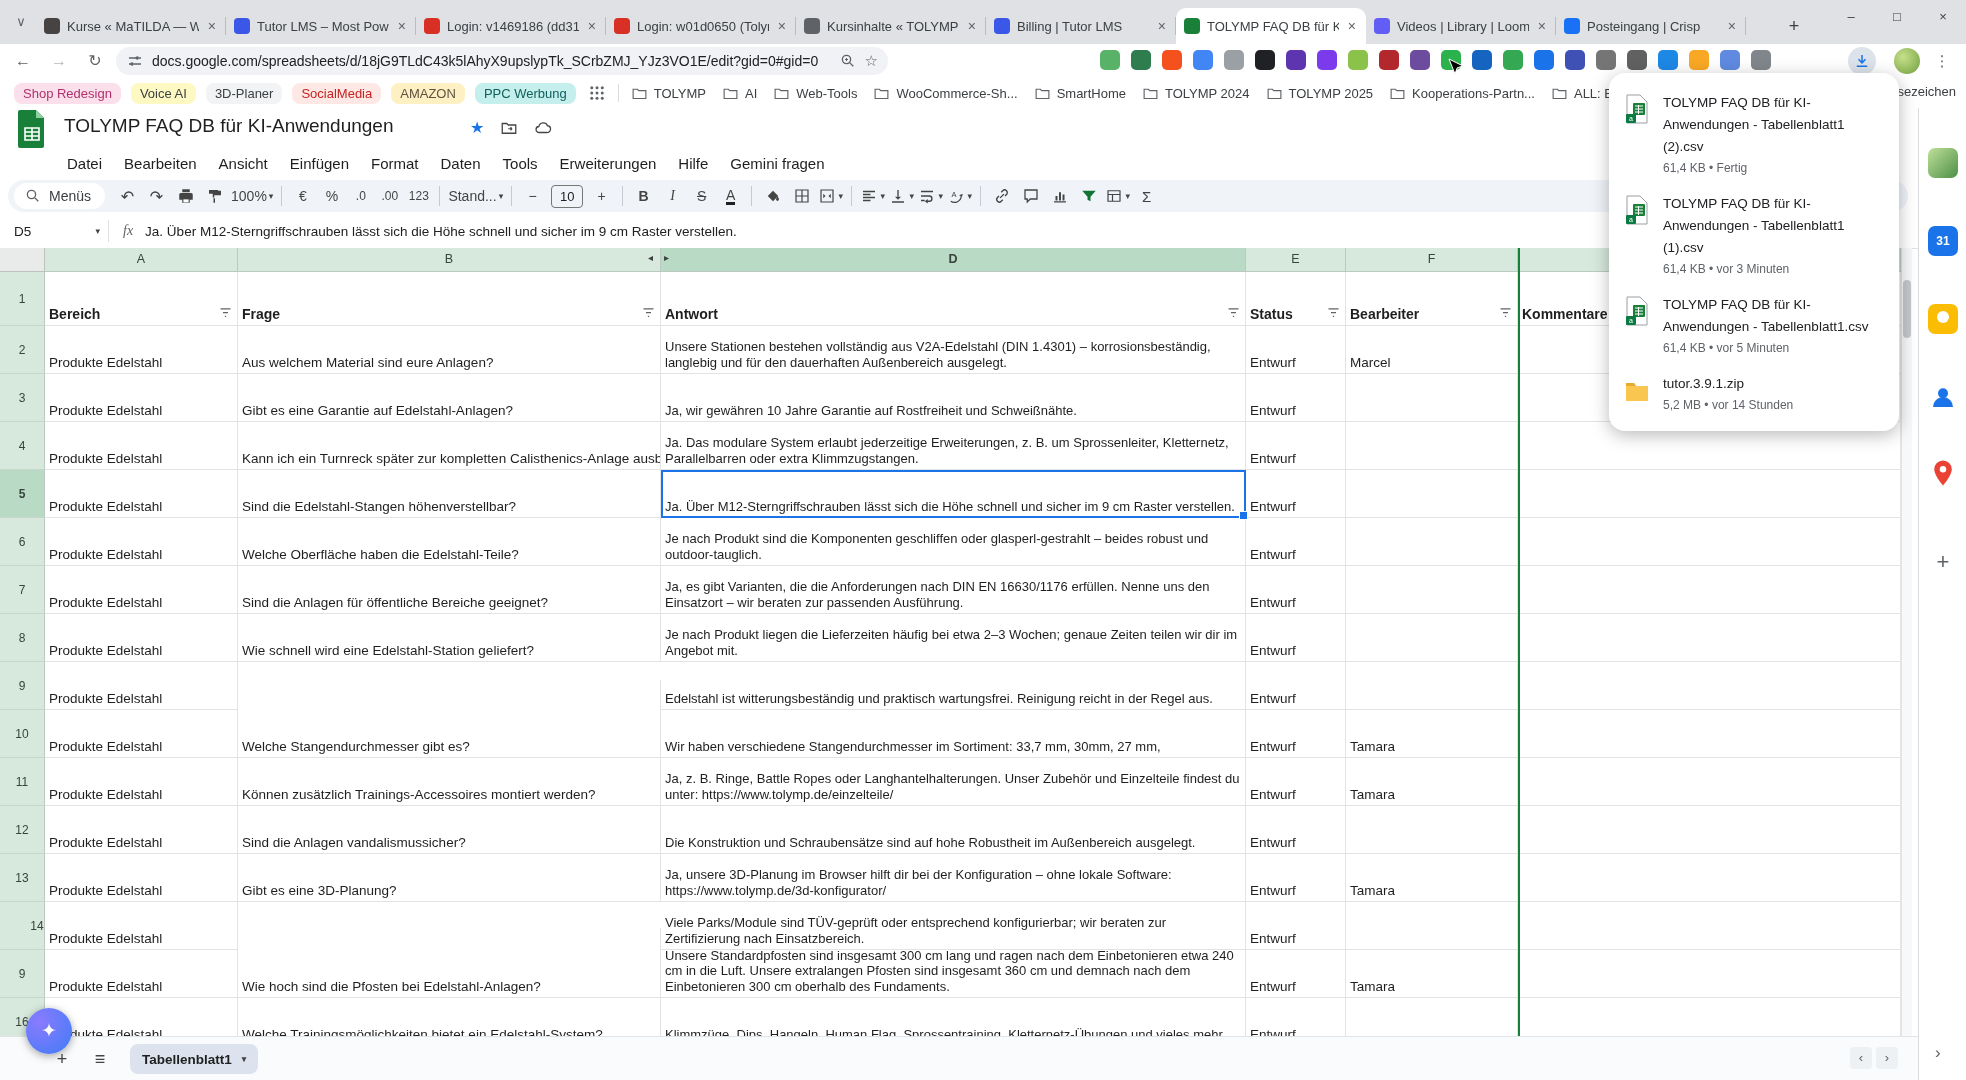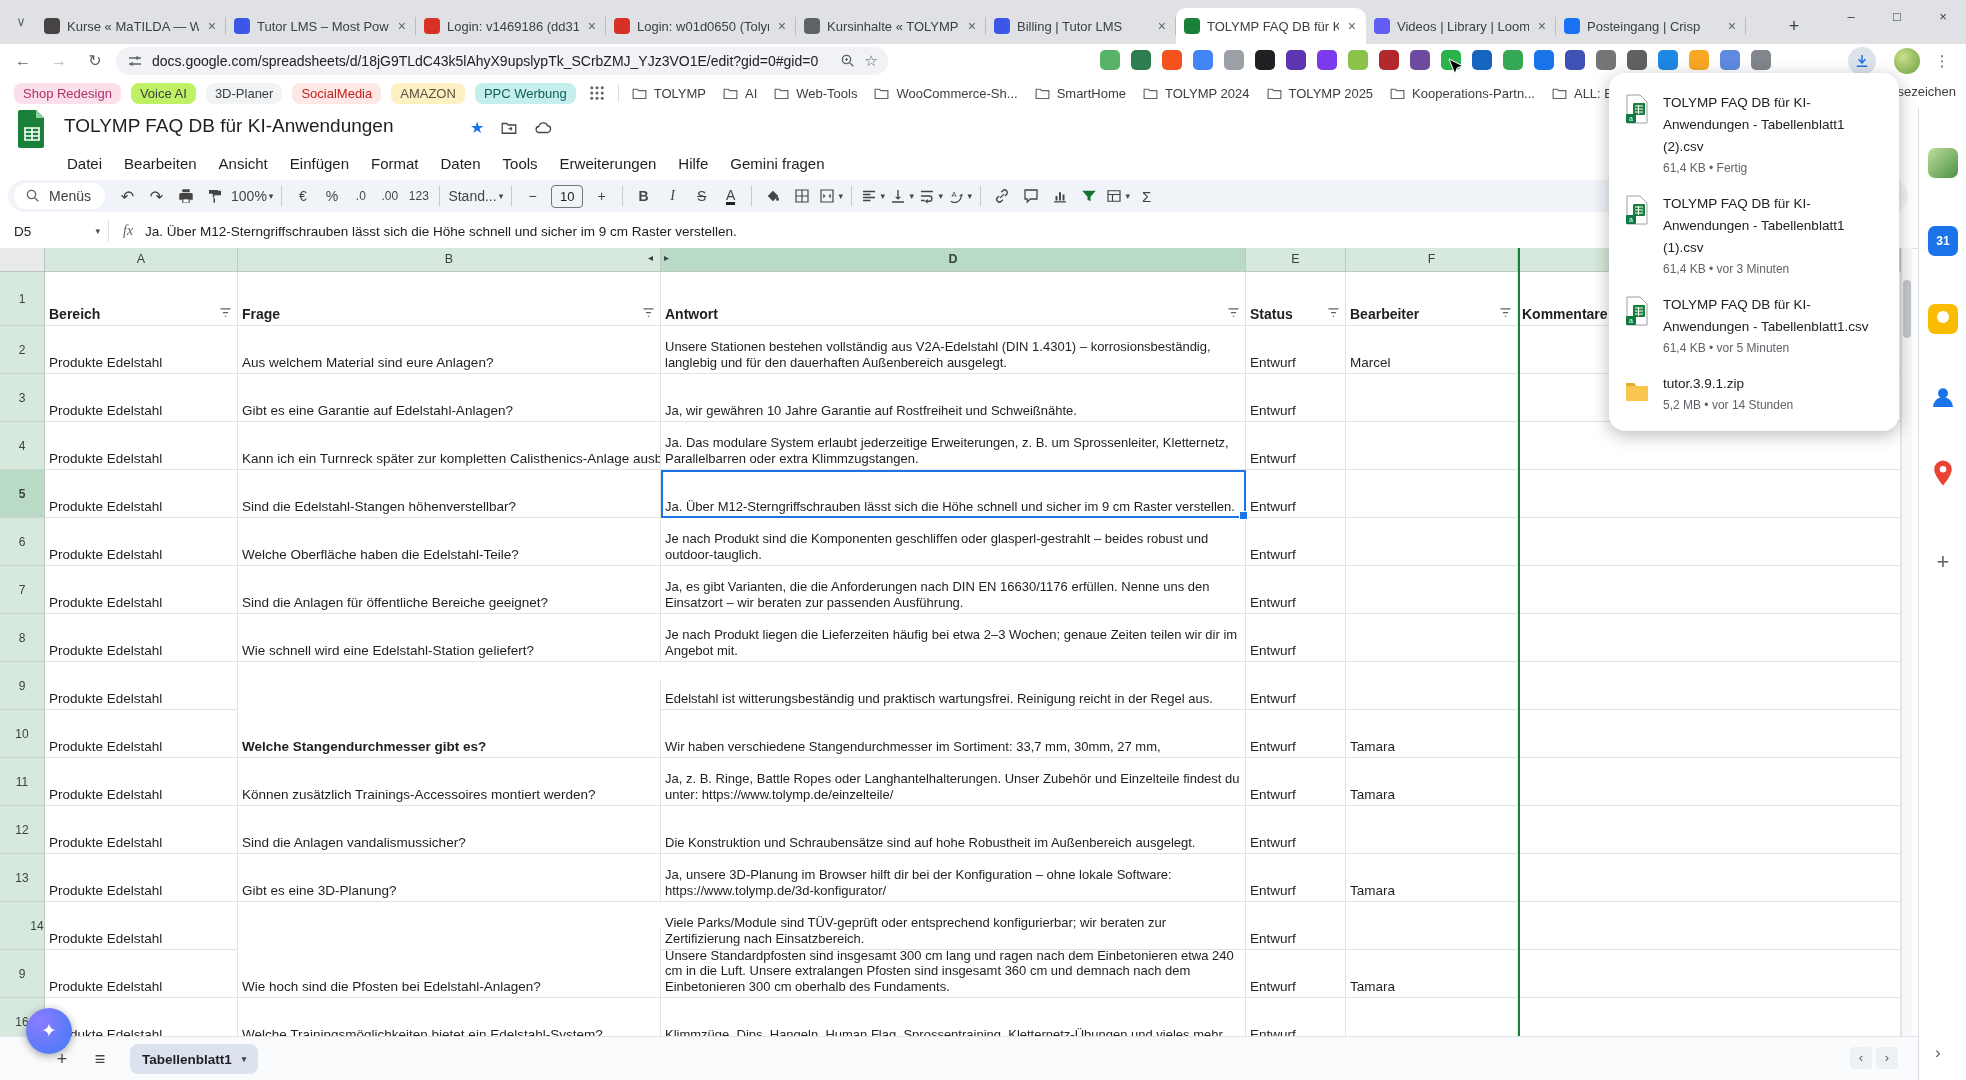--- a/index.html
+++ b/index.html
@@ -258,21 +258,21 @@
         <path fill="#1a73e8" d="M5 18h14v2H5z"></path>
       </svg>
   </div>
   <div id="avatar"></div>
   <div id="kebab">⋮</div>
 </div>
 
 <div id="bookmarks">
   <span id="bchips" style="display:flex;gap:10px">
       <span class="chip" style="background: rgb(251, 223, 235); color: rgb(176, 49, 109);">Shop Redesign</span>
-      <span class="chip" style="background: #bef264; color: rgb(60, 64, 67);">Voice AI</span>
+      <span class="chip" style="background: #fef9c3; color: rgb(60, 64, 67);">Voice AI</span>
       <span class="chip" style="background: rgb(241, 243, 244); color: rgb(60, 64, 67);">3D-Planer</span>
       <span class="chip" style="background: rgb(253, 232, 230); color: rgb(197, 34, 31);">SocialMedia</span>
       <span class="chip" style="background: rgb(253, 240, 194); color: rgb(95, 83, 64);">AMAZON</span>
       <span class="chip" style="background: rgb(197, 239, 236); color: rgb(15, 95, 92);">PPC Werbung</span>
     </span>
   <svg id="appsgrid" viewBox="0 0 24 24">
       <g fill="#5f6368">
         <circle cx="5" cy="5" r="2"></circle>
         <circle cx="12" cy="5" r="2"></circle>
         <circle cx="19" cy="5" r="2"></circle>
@@ -591,21 +591,21 @@
     <div class="cell" style="left: 1518px; width: 383px; top: 366px; height: 48px;"></div>
     <div class="rowhead" style="top: 414px; height: 48px;">9</div>
     <div class="cell" style="left: 45px; width: 193px; top: 414px; height: 48px;">Produkte Edelstahl</div>
     <div class="cell" style="left: 238px; width: 423px; top: 432px; height: 48px;">Benötigen Edelstahl-Anlagen Wartung?</div>
     <div class="cell wrap" style="left: 661px; width: 585px; top: 414px; height: 48px;">Edelstahl ist witterungsbeständig und praktisch wartungsfrei. Reinigung reicht in der Regel aus.</div>
     <div class="cell" style="left: 1246px; width: 100px; top: 414px; height: 48px;">Entwurf</div>
     <div class="cell" style="left: 1346px; width: 172px; top: 414px; height: 48px;"></div>
     <div class="cell" style="left: 1518px; width: 383px; top: 414px; height: 48px;"></div>
     <div class="rowhead" style="top: 462px; height: 48px;">10</div>
     <div class="cell" style="left: 45px; width: 193px; top: 462px; height: 48px;">Produkte Edelstahl</div>
-    <div class="cell" style="left: 238px; width: 423px; top: 462px; height: 48px; font-weight: bold;">Welche Stangendurchmesser gibt es?</div>
+    <div class="cell" style="left: 238px; width: 423px; top: 462px; height: 48px;">Welche Stangendurchmesser gibt es?</div>
     <div class="cell wrap" style="left: 661px; width: 585px; top: 462px; height: 48px;">Wir haben verschiedene Stangendurchmesser im Sortiment: 33,7 mm, 30mm, 27 mm,</div>
     <div class="cell" style="left: 1246px; width: 100px; top: 462px; height: 48px;">Entwurf</div>
     <div class="cell" style="left: 1346px; width: 172px; top: 462px; height: 48px;">Tamara</div>
     <div class="cell" style="left: 1518px; width: 383px; top: 462px; height: 48px;"></div>
     <div class="rowhead" style="top: 510px; height: 48px;">11</div>
     <div class="cell" style="left: 45px; width: 193px; top: 510px; height: 48px;">Produkte Edelstahl</div>
     <div class="cell" style="left: 238px; width: 423px; top: 510px; height: 48px;">Können zusätzlich Trainings-Accessoires montiert werden?</div>
     <div class="cell wrap" style="left: 661px; width: 585px; top: 510px; height: 48px;">Ja, z. B. Ringe, Battle Ropes oder Langhantelhalterungen. Unser Zubehör und Einzelteile findest du unter: https://www.tolymp.de/einzelteile/</div>
     <div class="cell" style="left: 1246px; width: 100px; top: 510px; height: 48px;">Entwurf</div>
     <div class="cell" style="left: 1346px; width: 172px; top: 510px; height: 48px;">Tamara</div>

